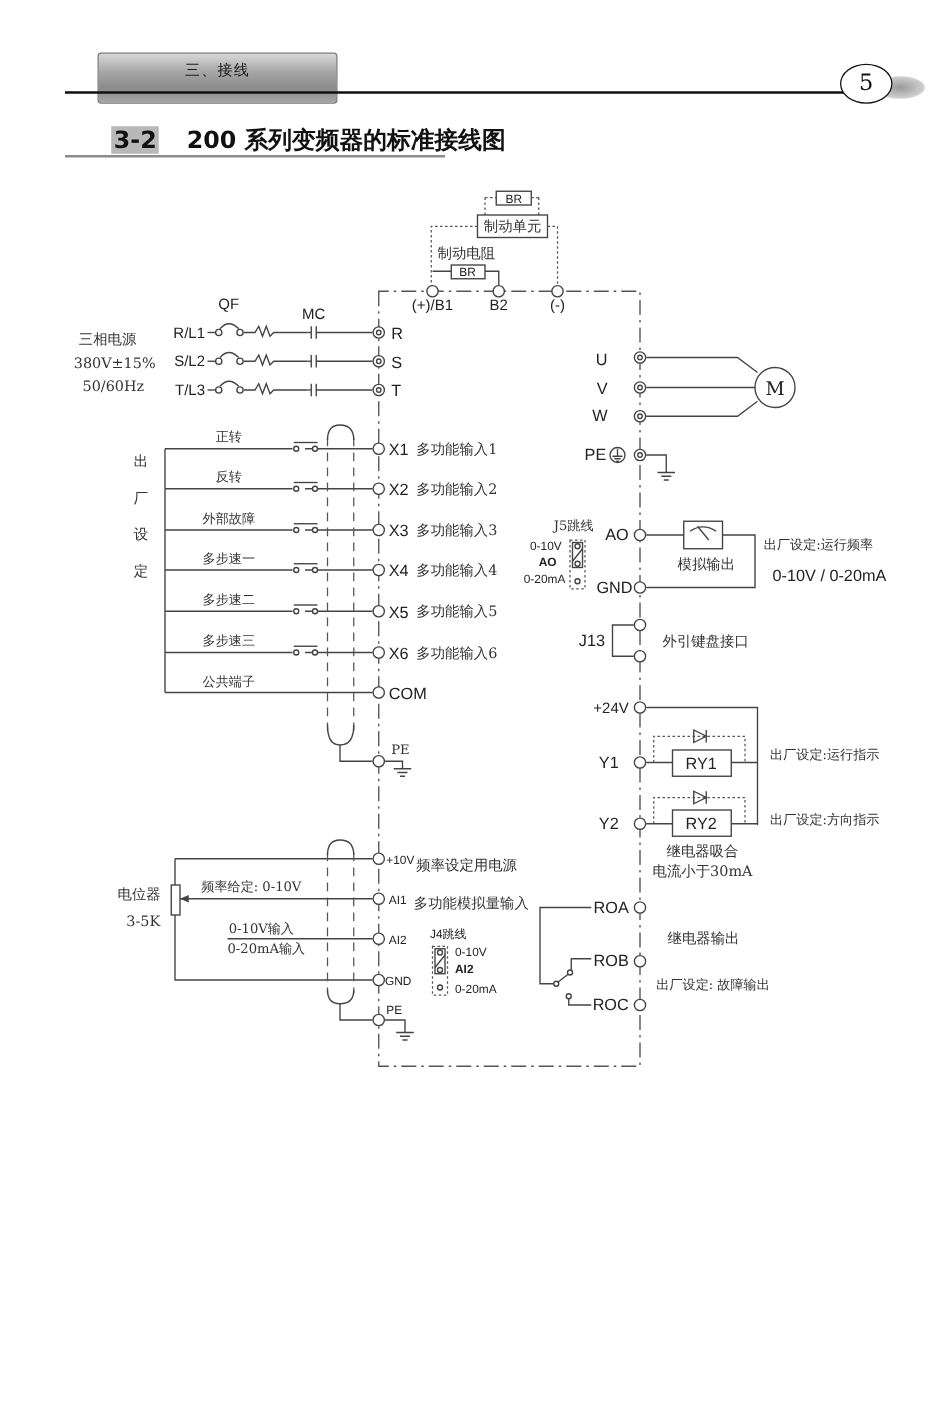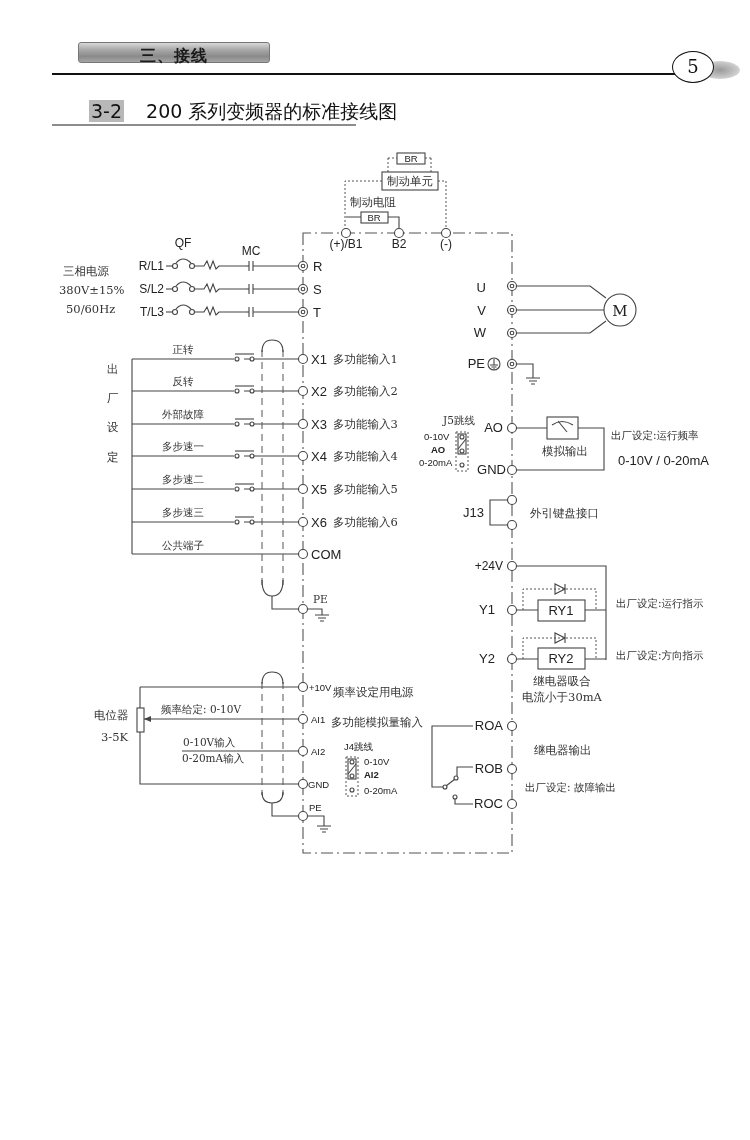--- a/index.html
+++ b/index.html
@@ -1,27 +1,27 @@
 <!DOCTYPE html>
 <html><head>
 <meta charset="utf-8">
 <style>
   html, body { margin:0; padding:0; background:#ffffff; }
   body { width:750px; height:1140px; position:relative; overflow:hidden; font-family:"DejaVu Sans", sans-serif; }
-  .hdr-tab { position:absolute; left:78px; top:42px; width:192px; height:21px; border-radius:3px;
+  .hdr-tab { position:absolute; left:78px; top:42px; width:192px; height:41px; border-radius:3px;
     background:linear-gradient(to bottom,#d8d8d8 0%,#a9a9a9 35%,#8a8a8a 70%,#a5a5a5 100%);
     border:1px solid #777; box-sizing:border-box; text-align:center; line-height:26px;
-    font-size:16px; font-weight:bold; color:#1a1a1a; letter-spacing:1px; }
+    font-size:12px; font-weight:normal; color:#1a1a1a; letter-spacing:1px; }
   .hdr-line { position:absolute; left:52px; top:73px; width:630px; height:2px; background:#111; }
   .page-num-shadow { position:absolute; left:700px; top:61px; width:40px; height:18px; border-radius:50%;
     background:radial-gradient(ellipse at center,#9a9a9a 0%,#c9c9c9 60%,rgba(255,255,255,0) 100%); }
   .page-num { position:absolute; left:672px; top:51px; width:40px; height:30px; border-radius:50%;
     border:1.5px solid #111; background:#fff; text-align:center; line-height:30px;
     font-family:"DejaVu Serif", serif; font-size:18px; color:#111; }
-  .sec-title { position:absolute; left:52px; top:99px; font-size:19px; font-weight:normal; color:#111; white-space:nowrap;padding-left:37px; }
+  .sec-title { position:absolute; left:52px; top:99px; font-size:19px; font-weight:bold; color:#111; white-space:nowrap;padding-left:37px; }
   .sec-num { background:#b8b8b8; padding:0 2px; }
   .sec-gap { display:inline-block; width:22px; }
   .sec-underline { position:absolute; left:52px; top:124px; width:304px; height:2px; background:#8c8c8c; }
   svg#diagram { position:absolute; left:0; top:0; }
   svg text { fill:#222; }
   .cn { font-family:"DejaVu Serif", serif; font-size:11.5px; fill:#333; }
   .cn-sm { font-family:"DejaVu Serif", serif; font-size:10.5px; fill:#333; }
   .lat { font-family:"Liberation Sans", sans-serif; font-size:13px; fill:#222; }
   .lat-md { font-family:"Liberation Sans", sans-serif; font-size:12px; fill:#222; }
   .lat-sm { font-family:"Liberation Sans", sans-serif; font-size:9.5px; fill:#222; }

